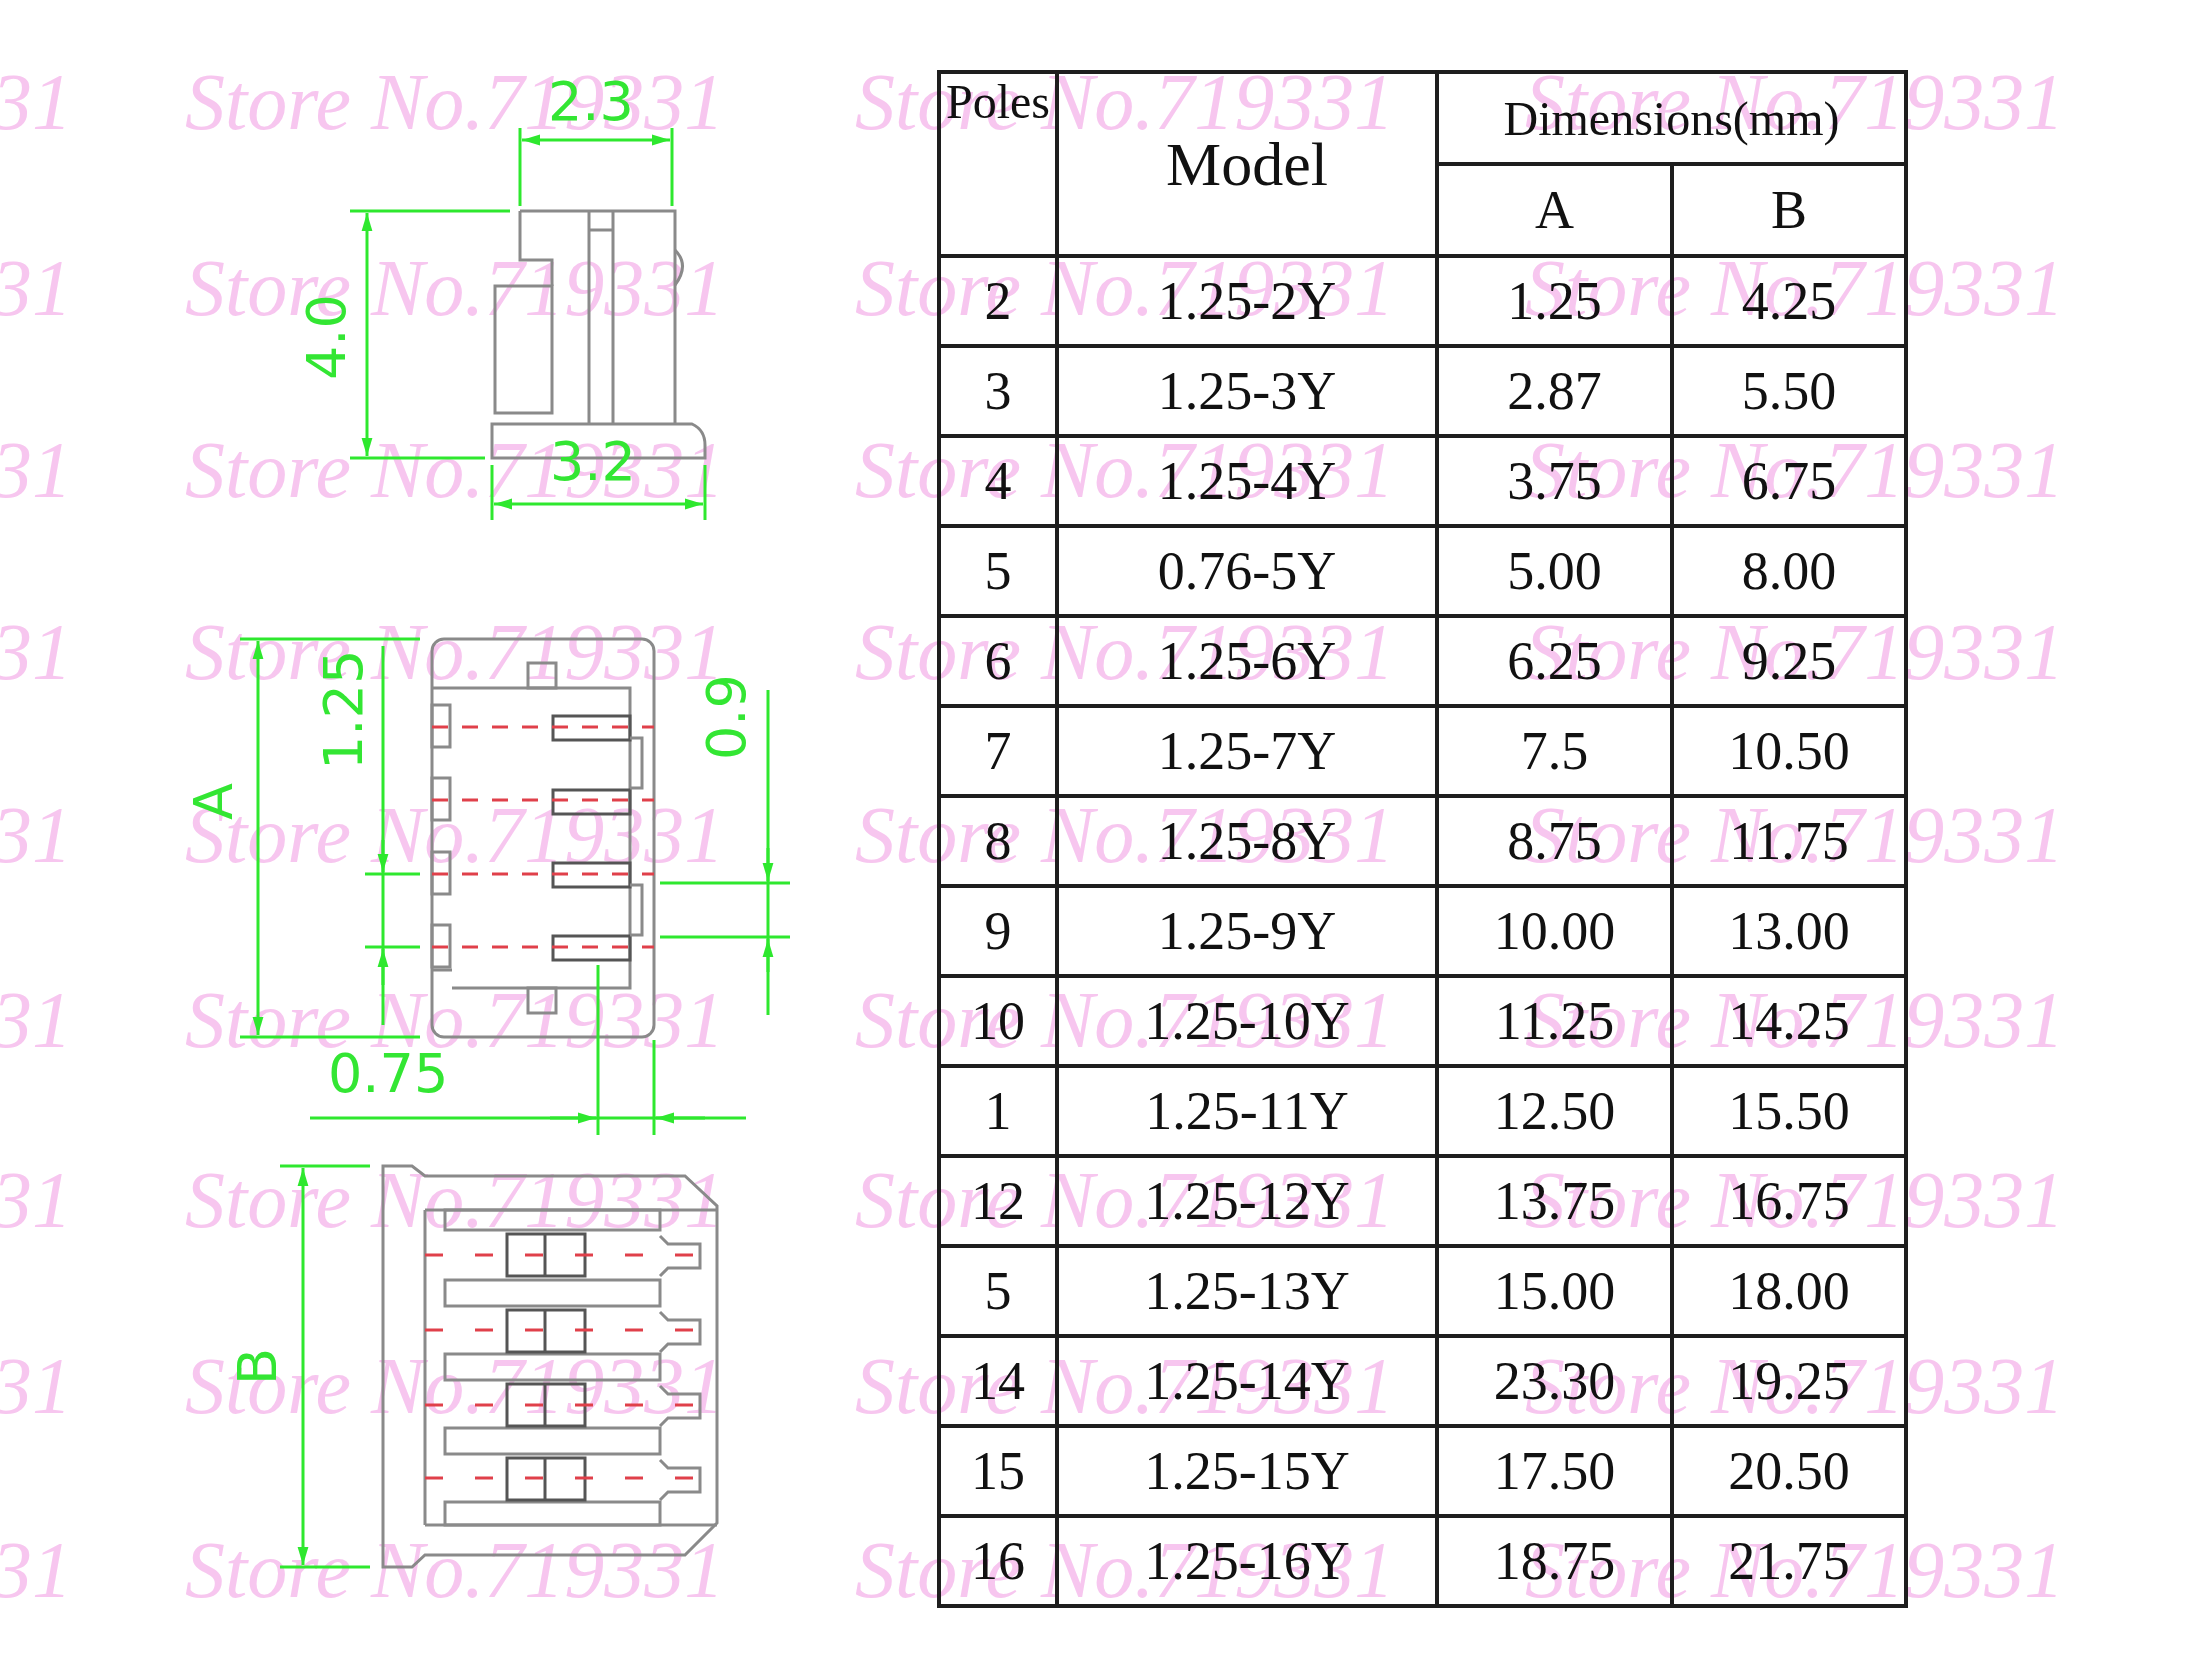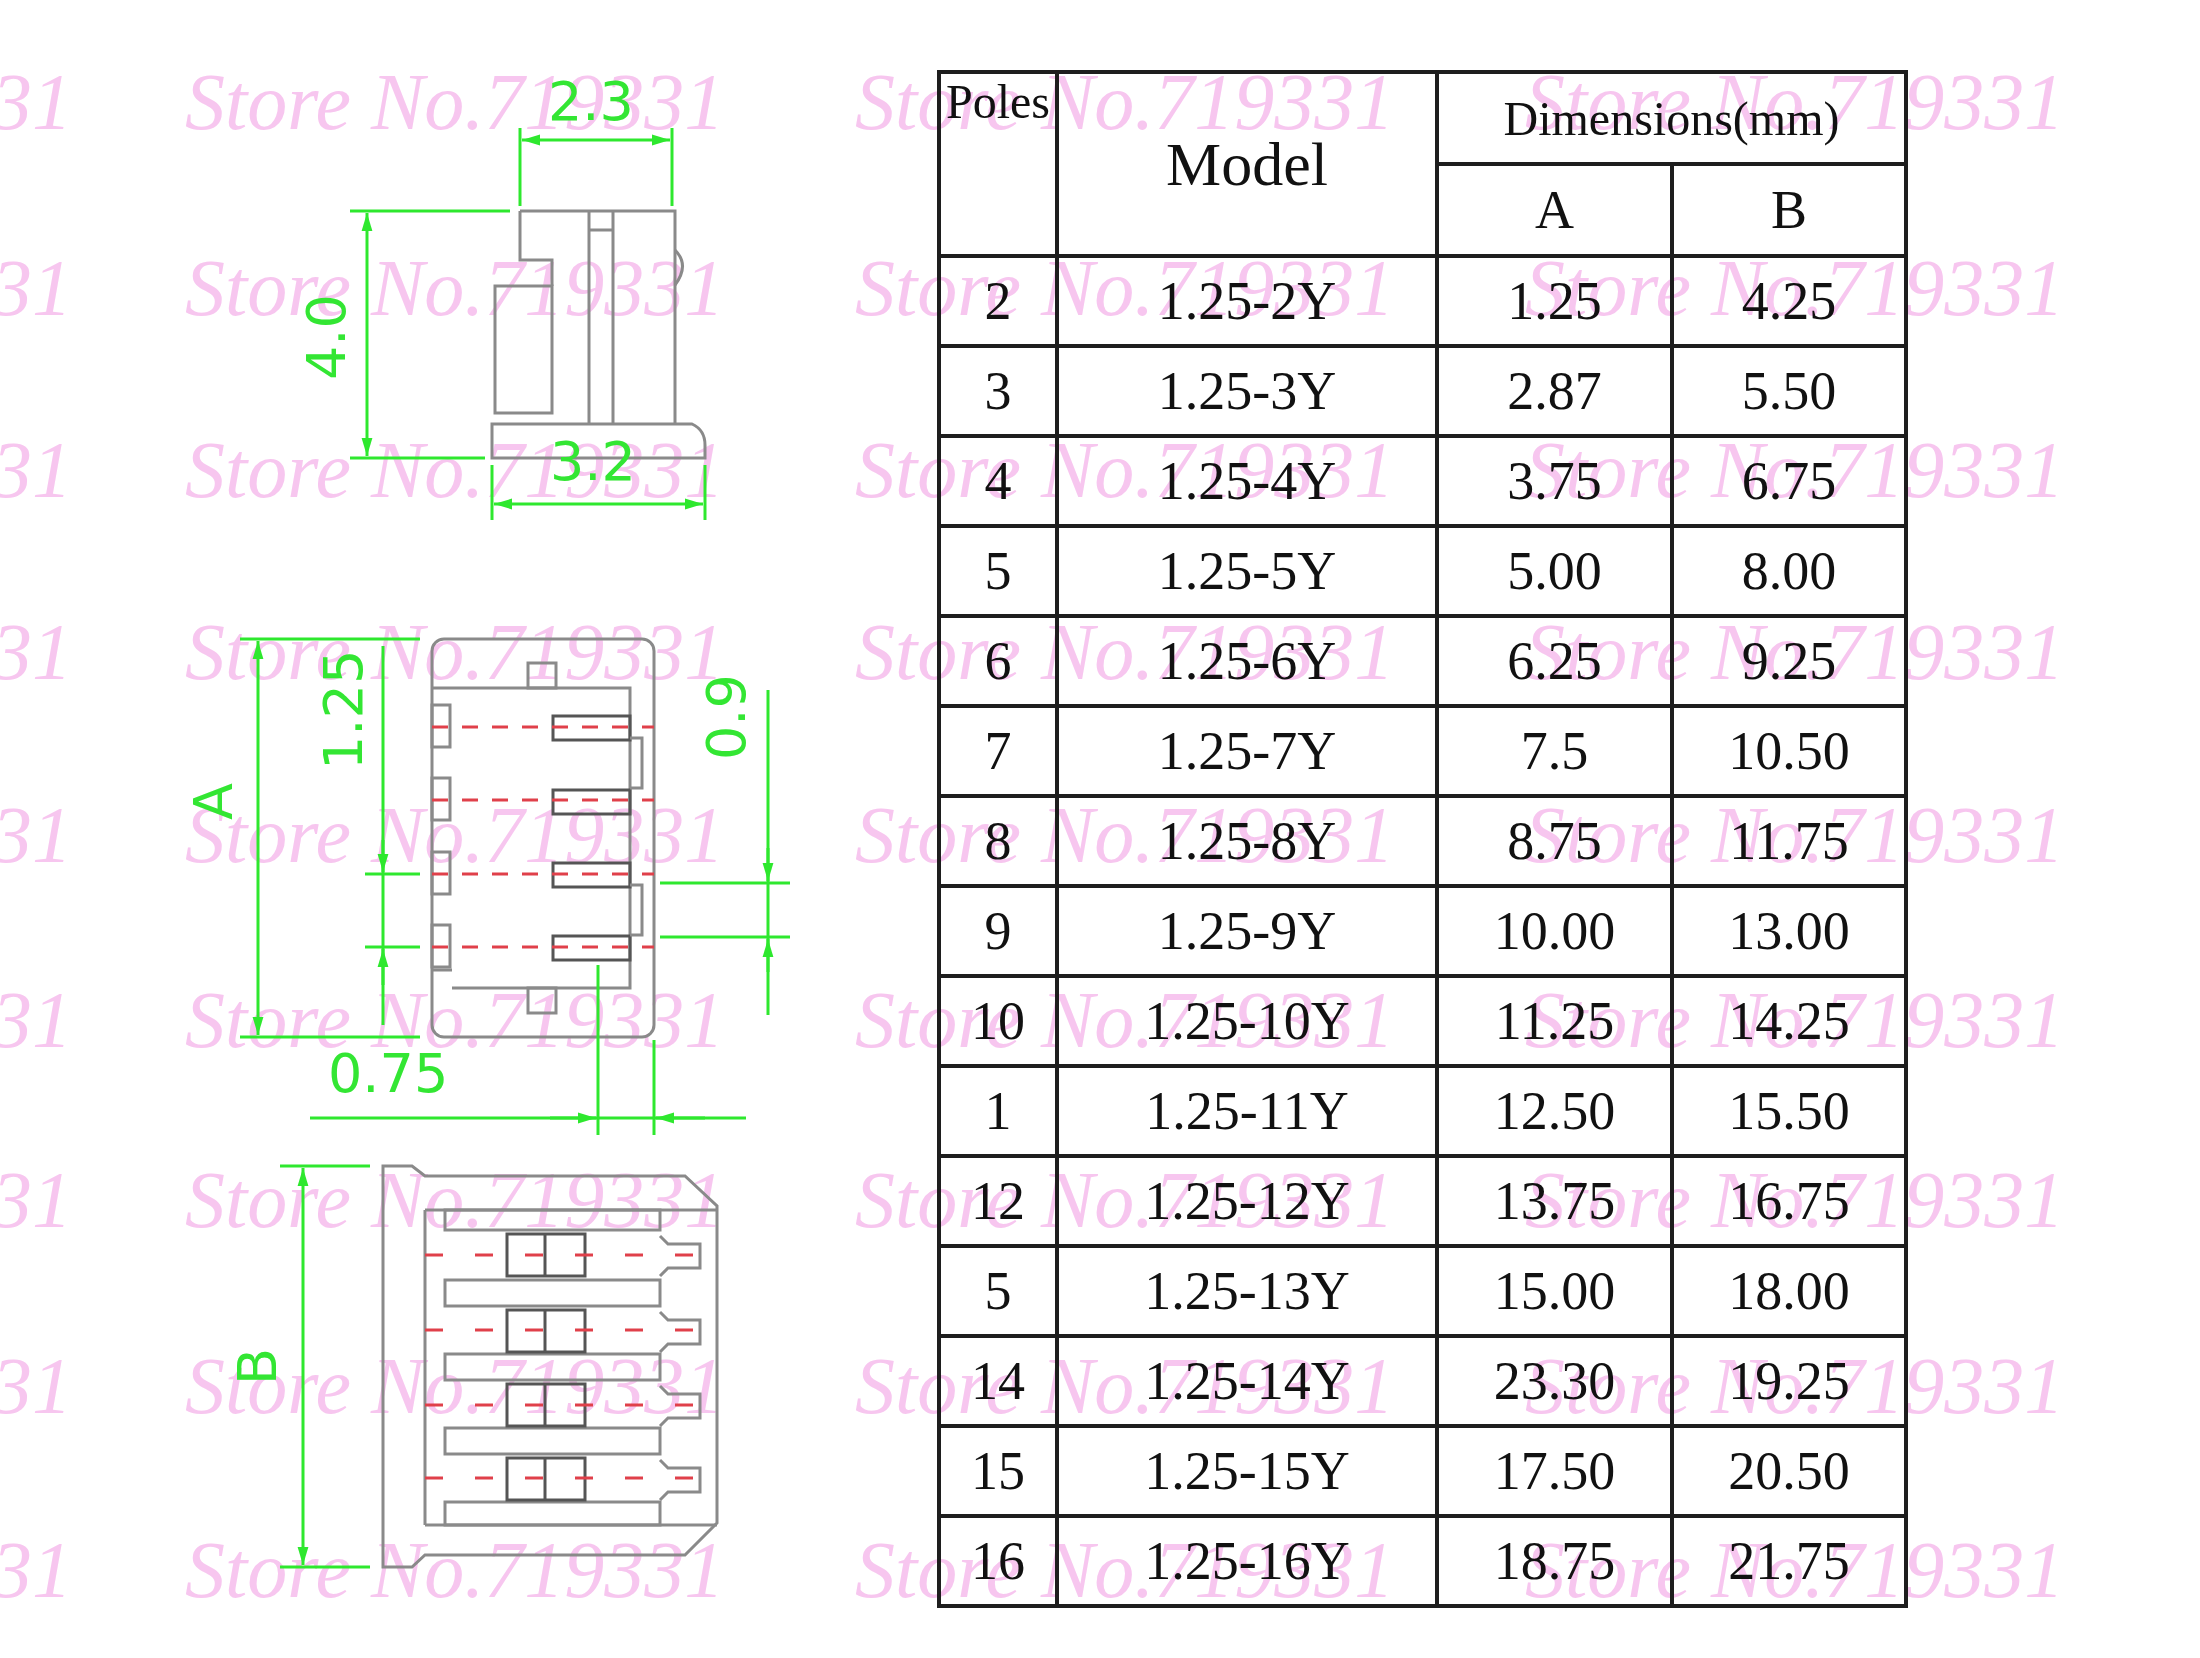--- a/index.html
+++ b/index.html
@@ -225,21 +225,21 @@
           <td>5.50</td>
         </tr>
       <tr>
           <td class="p">4</td>
           <td>1.25-4Y</td>
           <td>3.75</td>
           <td>6.75</td>
         </tr>
       <tr>
           <td class="p">5</td>
-          <td>1.25-5Y</td>
+          <td>0.76-5Y</td>
           <td>5.00</td>
           <td>8.00</td>
         </tr>
       <tr>
           <td class="p">6</td>
           <td>1.25-6Y</td>
           <td>6.25</td>
           <td>9.25</td>
         </tr>
       <tr>

